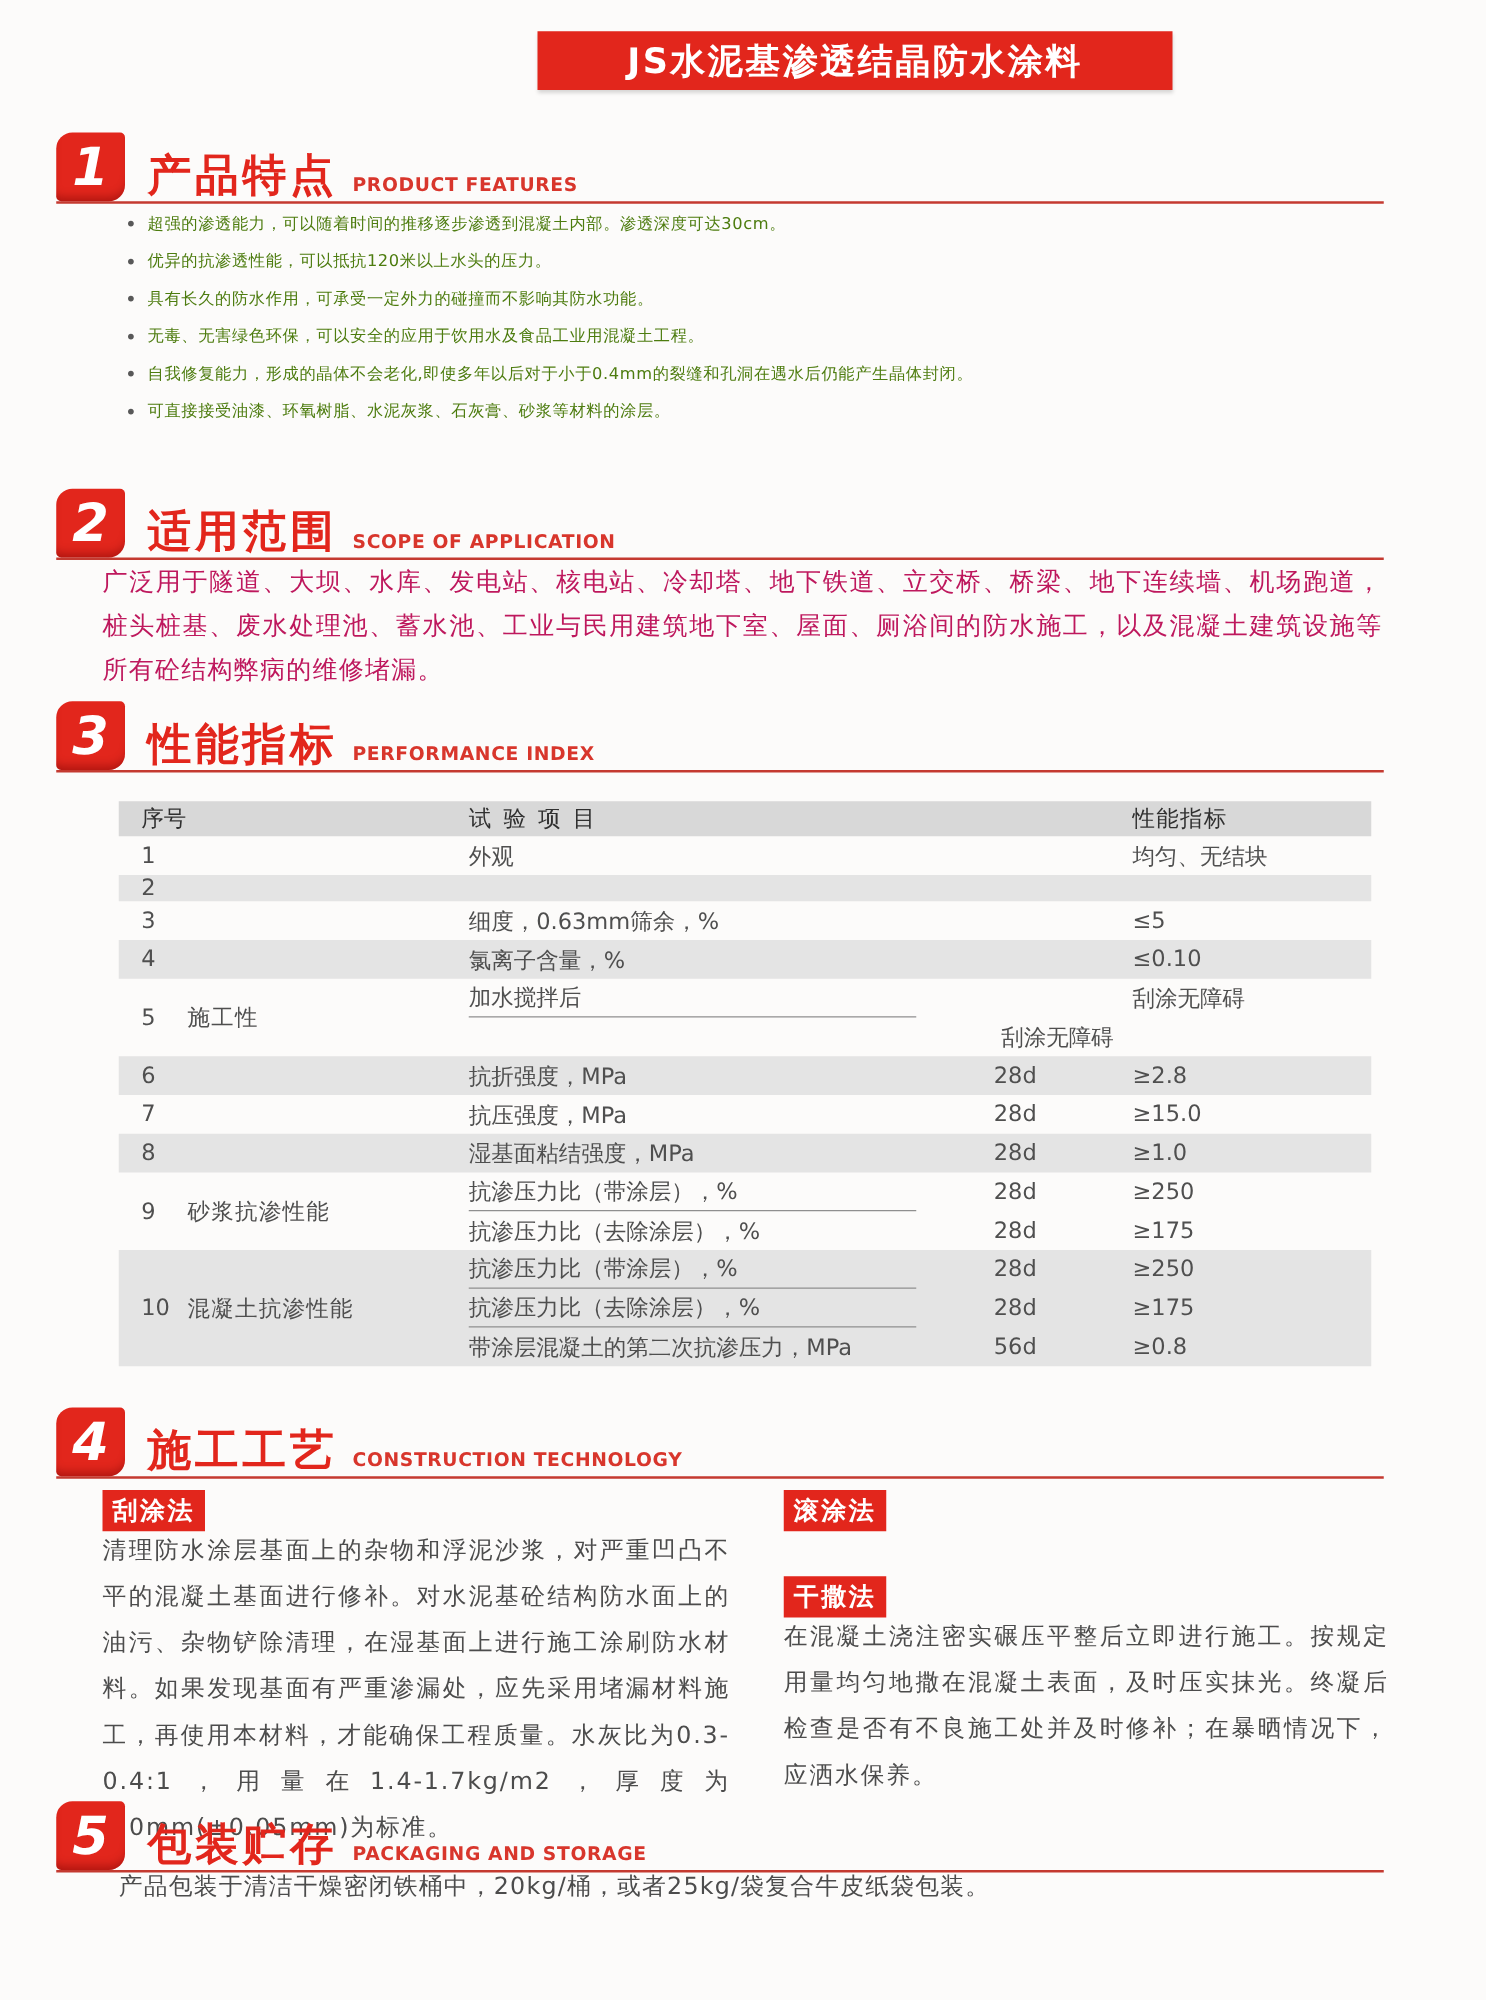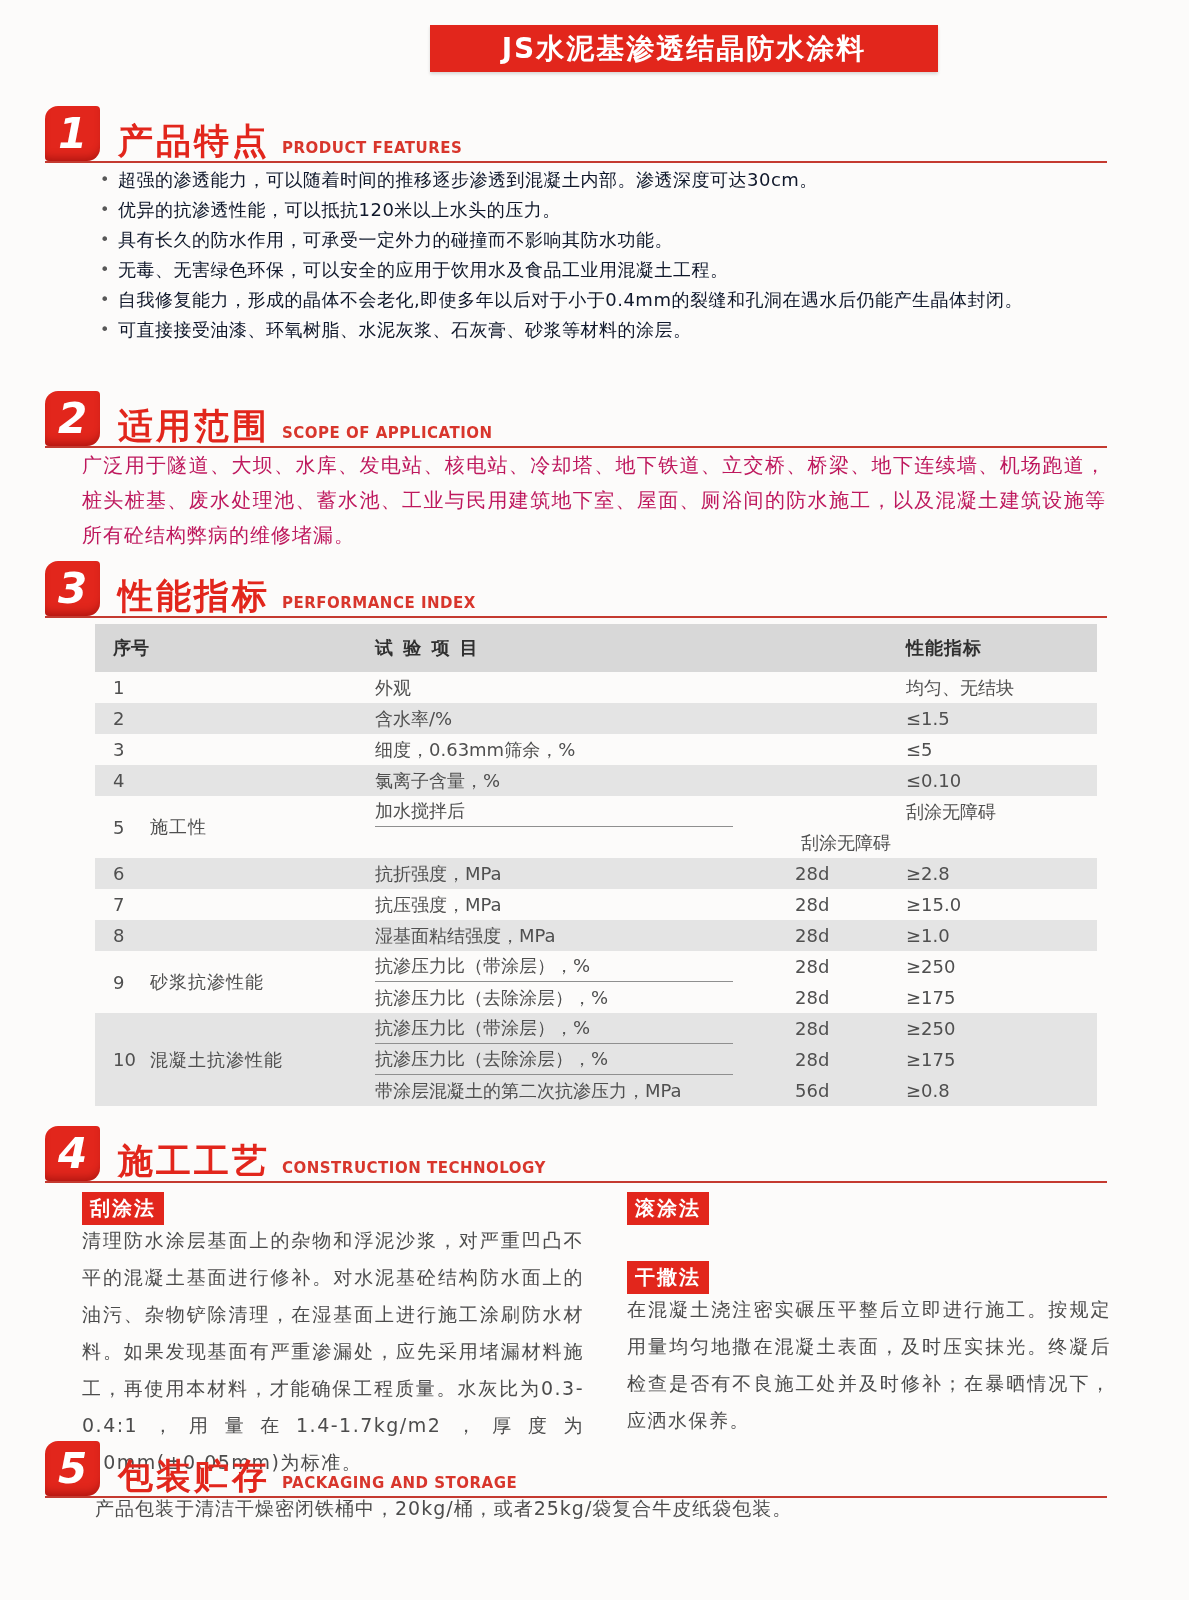--- a/index.html
+++ b/index.html
@@ -34,36 +34,36 @@
     font-size:42px;font-weight:bold;font-style:italic;
     box-shadow:inset 0 -7px 8px -4px rgba(110,0,0,.45);
   }
   .sec-titles{display:flex;align-items:flex-end;margin-left:18px;padding-bottom:2px;}
   .sec-cn{font-size:35px;font-weight:bold;color:#e2261c;letter-spacing:3px;line-height:1;}
   .sec-en{font-size:15px;font-weight:bold;color:#d8362c;margin-left:12px;letter-spacing:.5px;line-height:1;padding-bottom:3px;}
   
   .features{position:absolute;left:98px;top:165px;width:1005px;margin:0;padding:0;list-style:none;}
   .features li{
     position:relative;padding-left:20px;
-    font-size:18px;line-height:30px;color:#0f172a;letter-spacing:.5px;
+    font-size:13px;line-height:30px;color:#4d7c0f;letter-spacing:.5px;
   }
   .features li::before{
     content:"•";position:absolute;left:2px;top:0;color:#585858;font-size:16px;
   }
   
   .scope-text{
     position:absolute;left:82px;top:448px;width:1024px;margin:0;
     font-size:20px;line-height:35px;color:#be185d;text-align:justify;letter-spacing:1px;
   }
   
   .perf-table{position:absolute;left:95px;top:624px;width:1002px;font-size:18px;color:#4f4f4f;}
   .t-head{
     display:grid;grid-template-columns:55px 225px 420px 105px 1fr;
-    align-items:center;height:48px;background:#d8d8d8;
-    font-weight:bold;color:#303030;
+    align-items:center;height:28px;background:#d8d8d8;
+    font-weight:normal;color:#303030;margin-top:17px;
   }
   .t-head .h-no{grid-column:1 / span 2;padding-left:18px;}
   .t-head .h-item{grid-column:3;letter-spacing:2px;}
   .t-head .h-age{grid-column:4;}
   .t-head .h-val{grid-column:5;padding-left:6px;letter-spacing:1px;}
   .t-row{display:grid;grid-template-columns:55px 225px 1fr;align-items:center;}
   .t-row.shade{background:#e4e4e4;}
   .c-no{padding-left:18px;align-self:center;}
   .c-cat{align-self:center;letter-spacing:1px;}
   .c-lines{display:block;}
@@ -142,27 +142,20 @@
             <div class="t-line">
               <div class="c-item">外观</div>
               <div class="c-age"></div>
               <div class="c-val">均匀、无结块</div>
             </div>
           </div>
         </div>
         <div class="t-row shade">
           <div class="c-no">2</div>
           <div class="c-cat"></div>
-          <div class="c-lines">
-            <div class="t-line">
-              <div class="c-item">含水率/%</div>
-              <div class="c-age"></div>
-              <div class="c-val">≤1.5</div>
-            </div>
-          </div>
         </div>
         <div class="t-row">
           <div class="c-no">3</div>
           <div class="c-cat"></div>
           <div class="c-lines">
             <div class="t-line">
               <div class="c-item">细度，0.63mm筛余，%</div>
               <div class="c-age"></div>
               <div class="c-val">≤5</div>
             </div>

